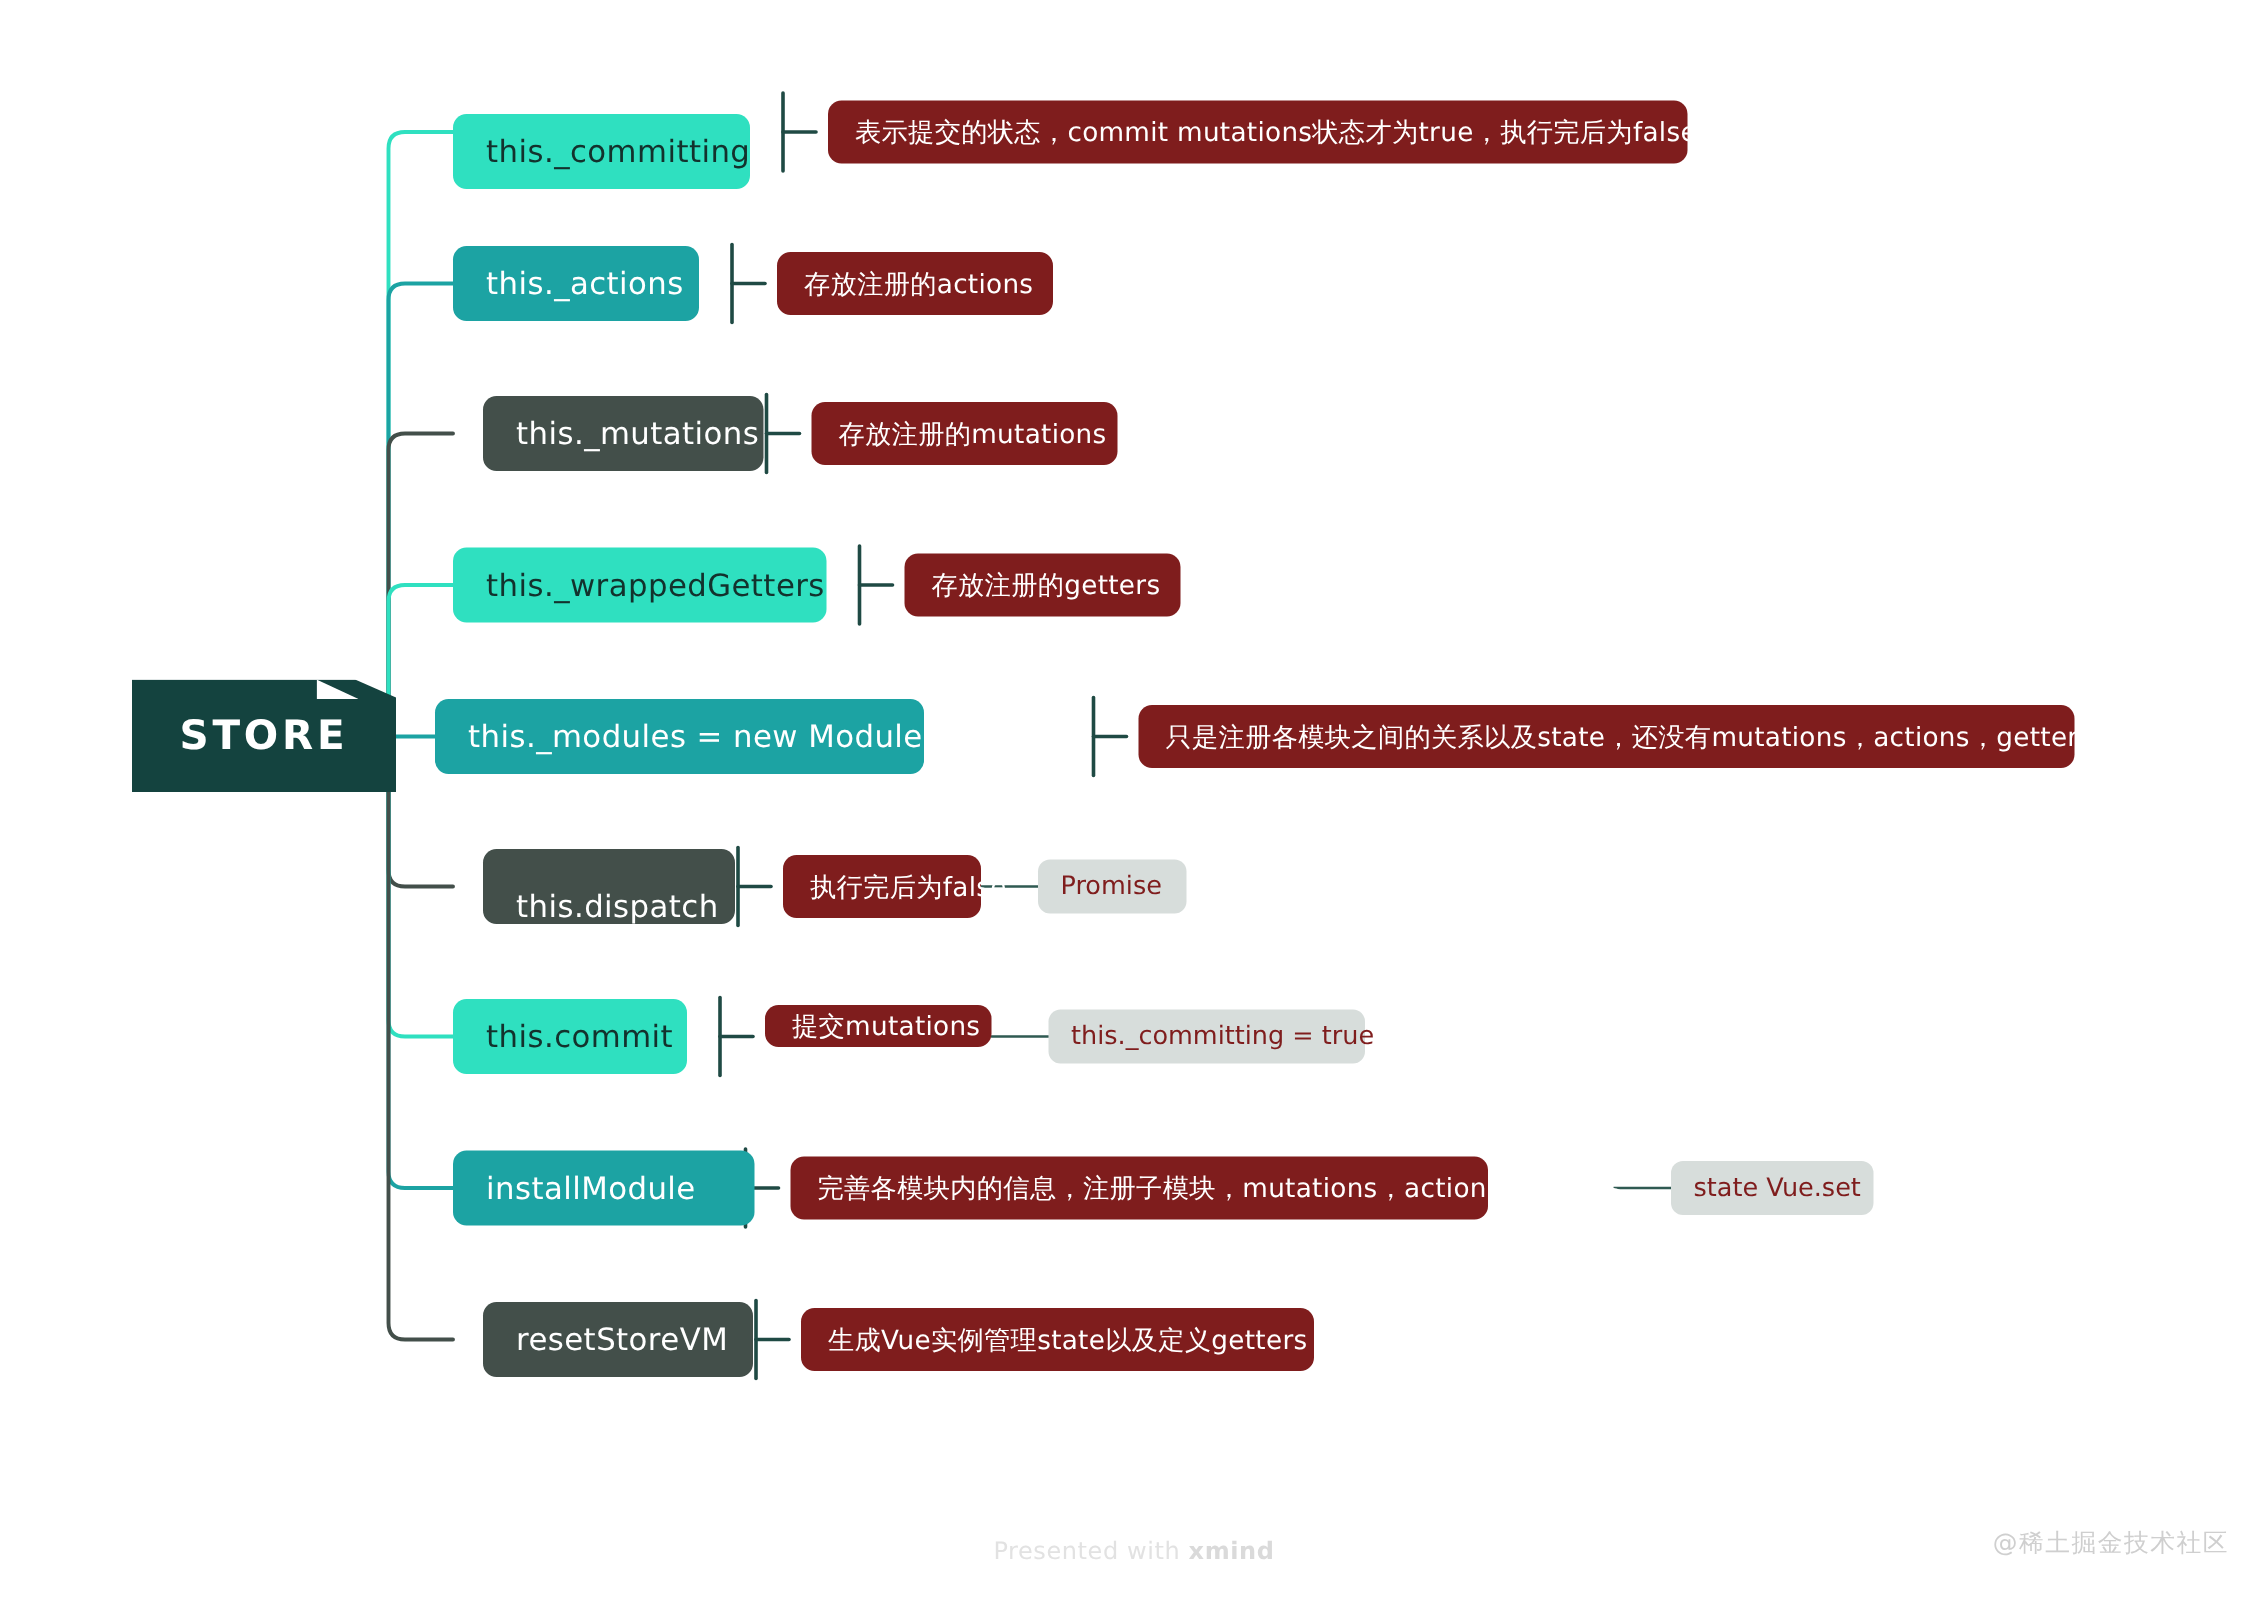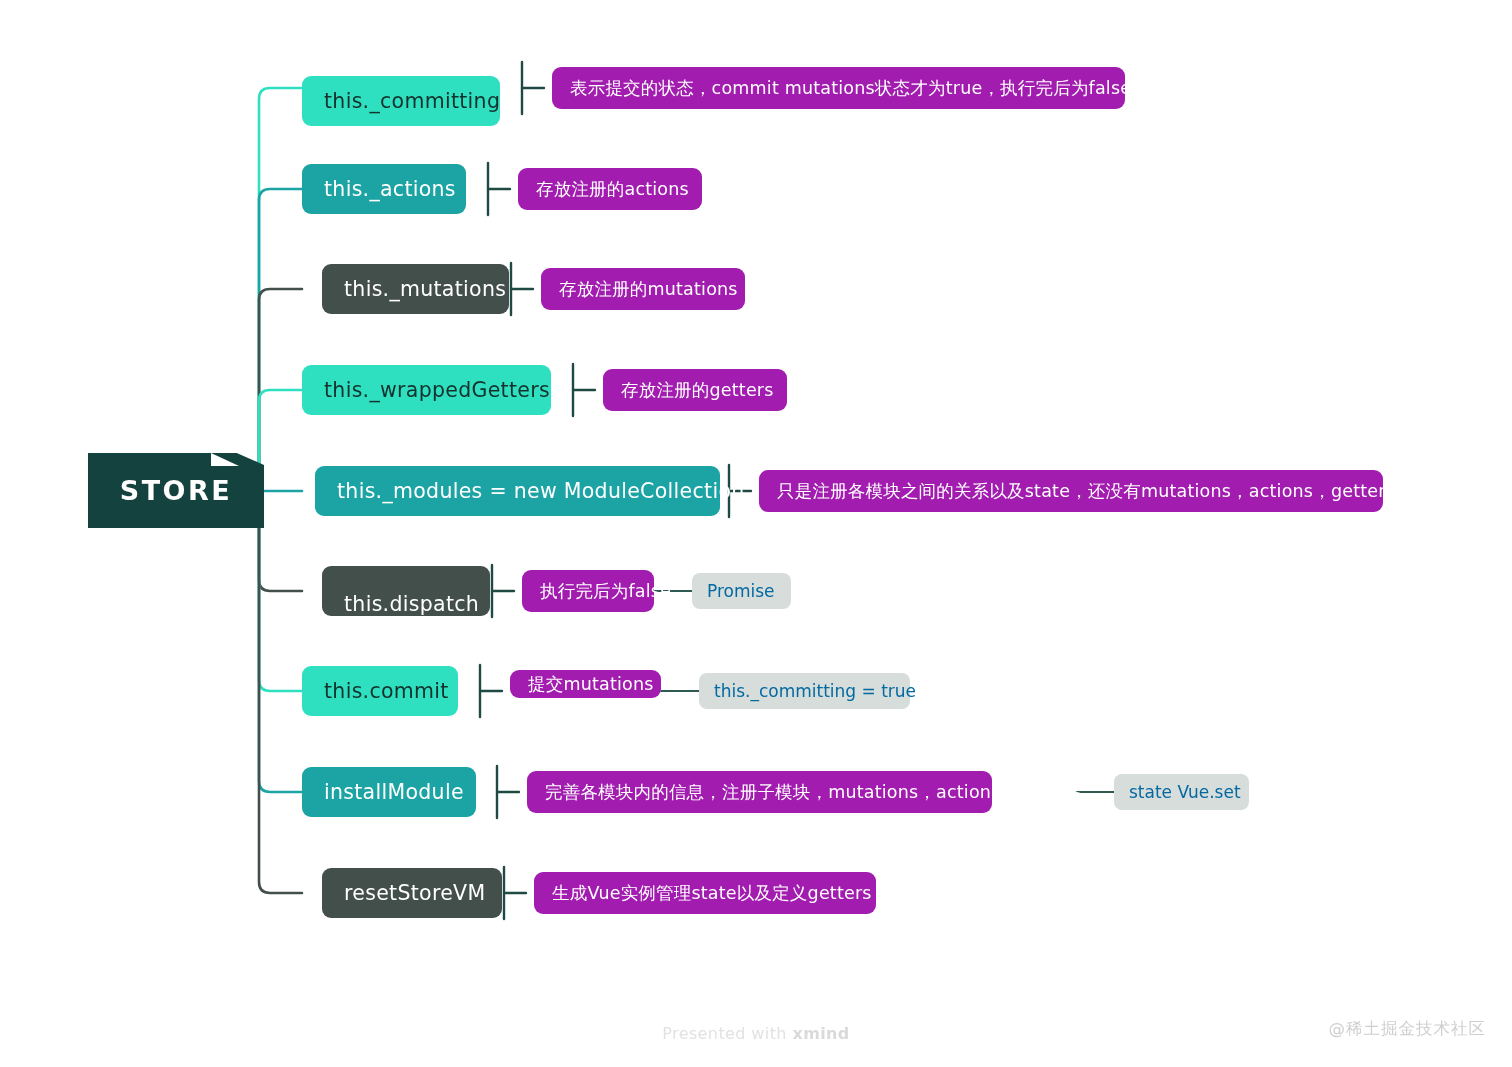--- a/index.html
+++ b/index.html
@@ -70,37 +70,37 @@
   .topic.slate  { background: #434F4A; color: #ffffff; margin-left: 20px; }
 
   
   .desc {
     position: absolute;
     box-sizing: border-box;
     display: flex;
     align-items: center;
     border-radius: 9px;
     padding: 0 18px;
-    background: #a21caf;
+    background: #7f1d1d;
     color: #ffffff;
     font-size: 17.5px;
     white-space: nowrap;
     letter-spacing: 0.2px;
   }
 
   
   .chip {
     position: absolute;
     box-sizing: border-box;
     display: flex;
     align-items: center;
     border-radius: 8px;
     padding: 0 15px;
     background: #D7DDDB;
-    color: #0369a1;
+    color: #7f1d1d;
     font-size: 17px;
     white-space: nowrap;
   }
 
   
   .footer-brand {
     position: absolute;
     left: 0;
     right: 0;
     top: 1024px;
@@ -181,21 +181,21 @@
       </div>
       <div class="desc" style="left: 541px; top: 268px; width: 204px; height: 42px;">
         <span>存放注册的mutations</span>
       </div>
       <div class="topic mint" style="left: 302px; top: 365px; width: 249px; height: 50px;">
         <span>this._wrappedGetters</span>
       </div>
       <div class="desc" style="left: 603px; top: 369px; width: 184px; height: 42px;">
         <span>存放注册的getters</span>
       </div>
-      <div class="topic teal" style="left: 315px; top: 466px; width: 405px; height: 50px;">
+      <div class="topic teal" style="left: 290px; top: 466px; width: 326px; height: 50px;">
         <span>this._modules = new ModuleCollection</span>
       </div>
       <div class="desc" style="left: 759px; top: 470px; width: 624px; height: 42px;">
         <span>只是注册各模块之间的关系以及state，还没有mutations，actions，getters</span>
       </div>
       <div class="topic slate" style="left: 302px; top: 566px; width: 168px; height: 50px; align-items: flex-end;">
         <span>this.dispatch</span>
       </div>
       <div class="desc" style="left: 522px; top: 570px; width: 132px; height: 42px;">
         <span>执行完后为false</span>
@@ -205,21 +205,21 @@
       </div>
       <div class="topic mint" style="left: 302px; top: 666px; width: 156px; height: 50px;">
         <span>this.commit</span>
       </div>
       <div class="desc" style="left: 510px; top: 670px; width: 151px; height: 28px;">
         <span>提交mutations</span>
       </div>
       <div class="chip" style="left: 699px; top: 673px; width: 211px; height: 36px;">
         <span>this._committing = true</span>
       </div>
-      <div class="topic teal" style="left: 302px; top: 767px; width: 174px; height: 50px;">
+      <div class="topic teal" style="left: 302px; top: 767px; width: 201px; height: 50px;">
         <span>installModule</span>
       </div>
       <div class="desc" style="left: 527px; top: 771px; width: 465px; height: 42px;">
         <span>完善各模块内的信息，注册子模块，mutations，actions，getters</span>
       </div>
       <div class="chip" style="left: 1114px; top: 774px; width: 135px; height: 36px;">
         <span>state Vue.set</span>
       </div>
       <div class="topic slate" style="left: 302px; top: 868px; width: 180px; height: 50px;">
         <span>resetStoreVM</span>

